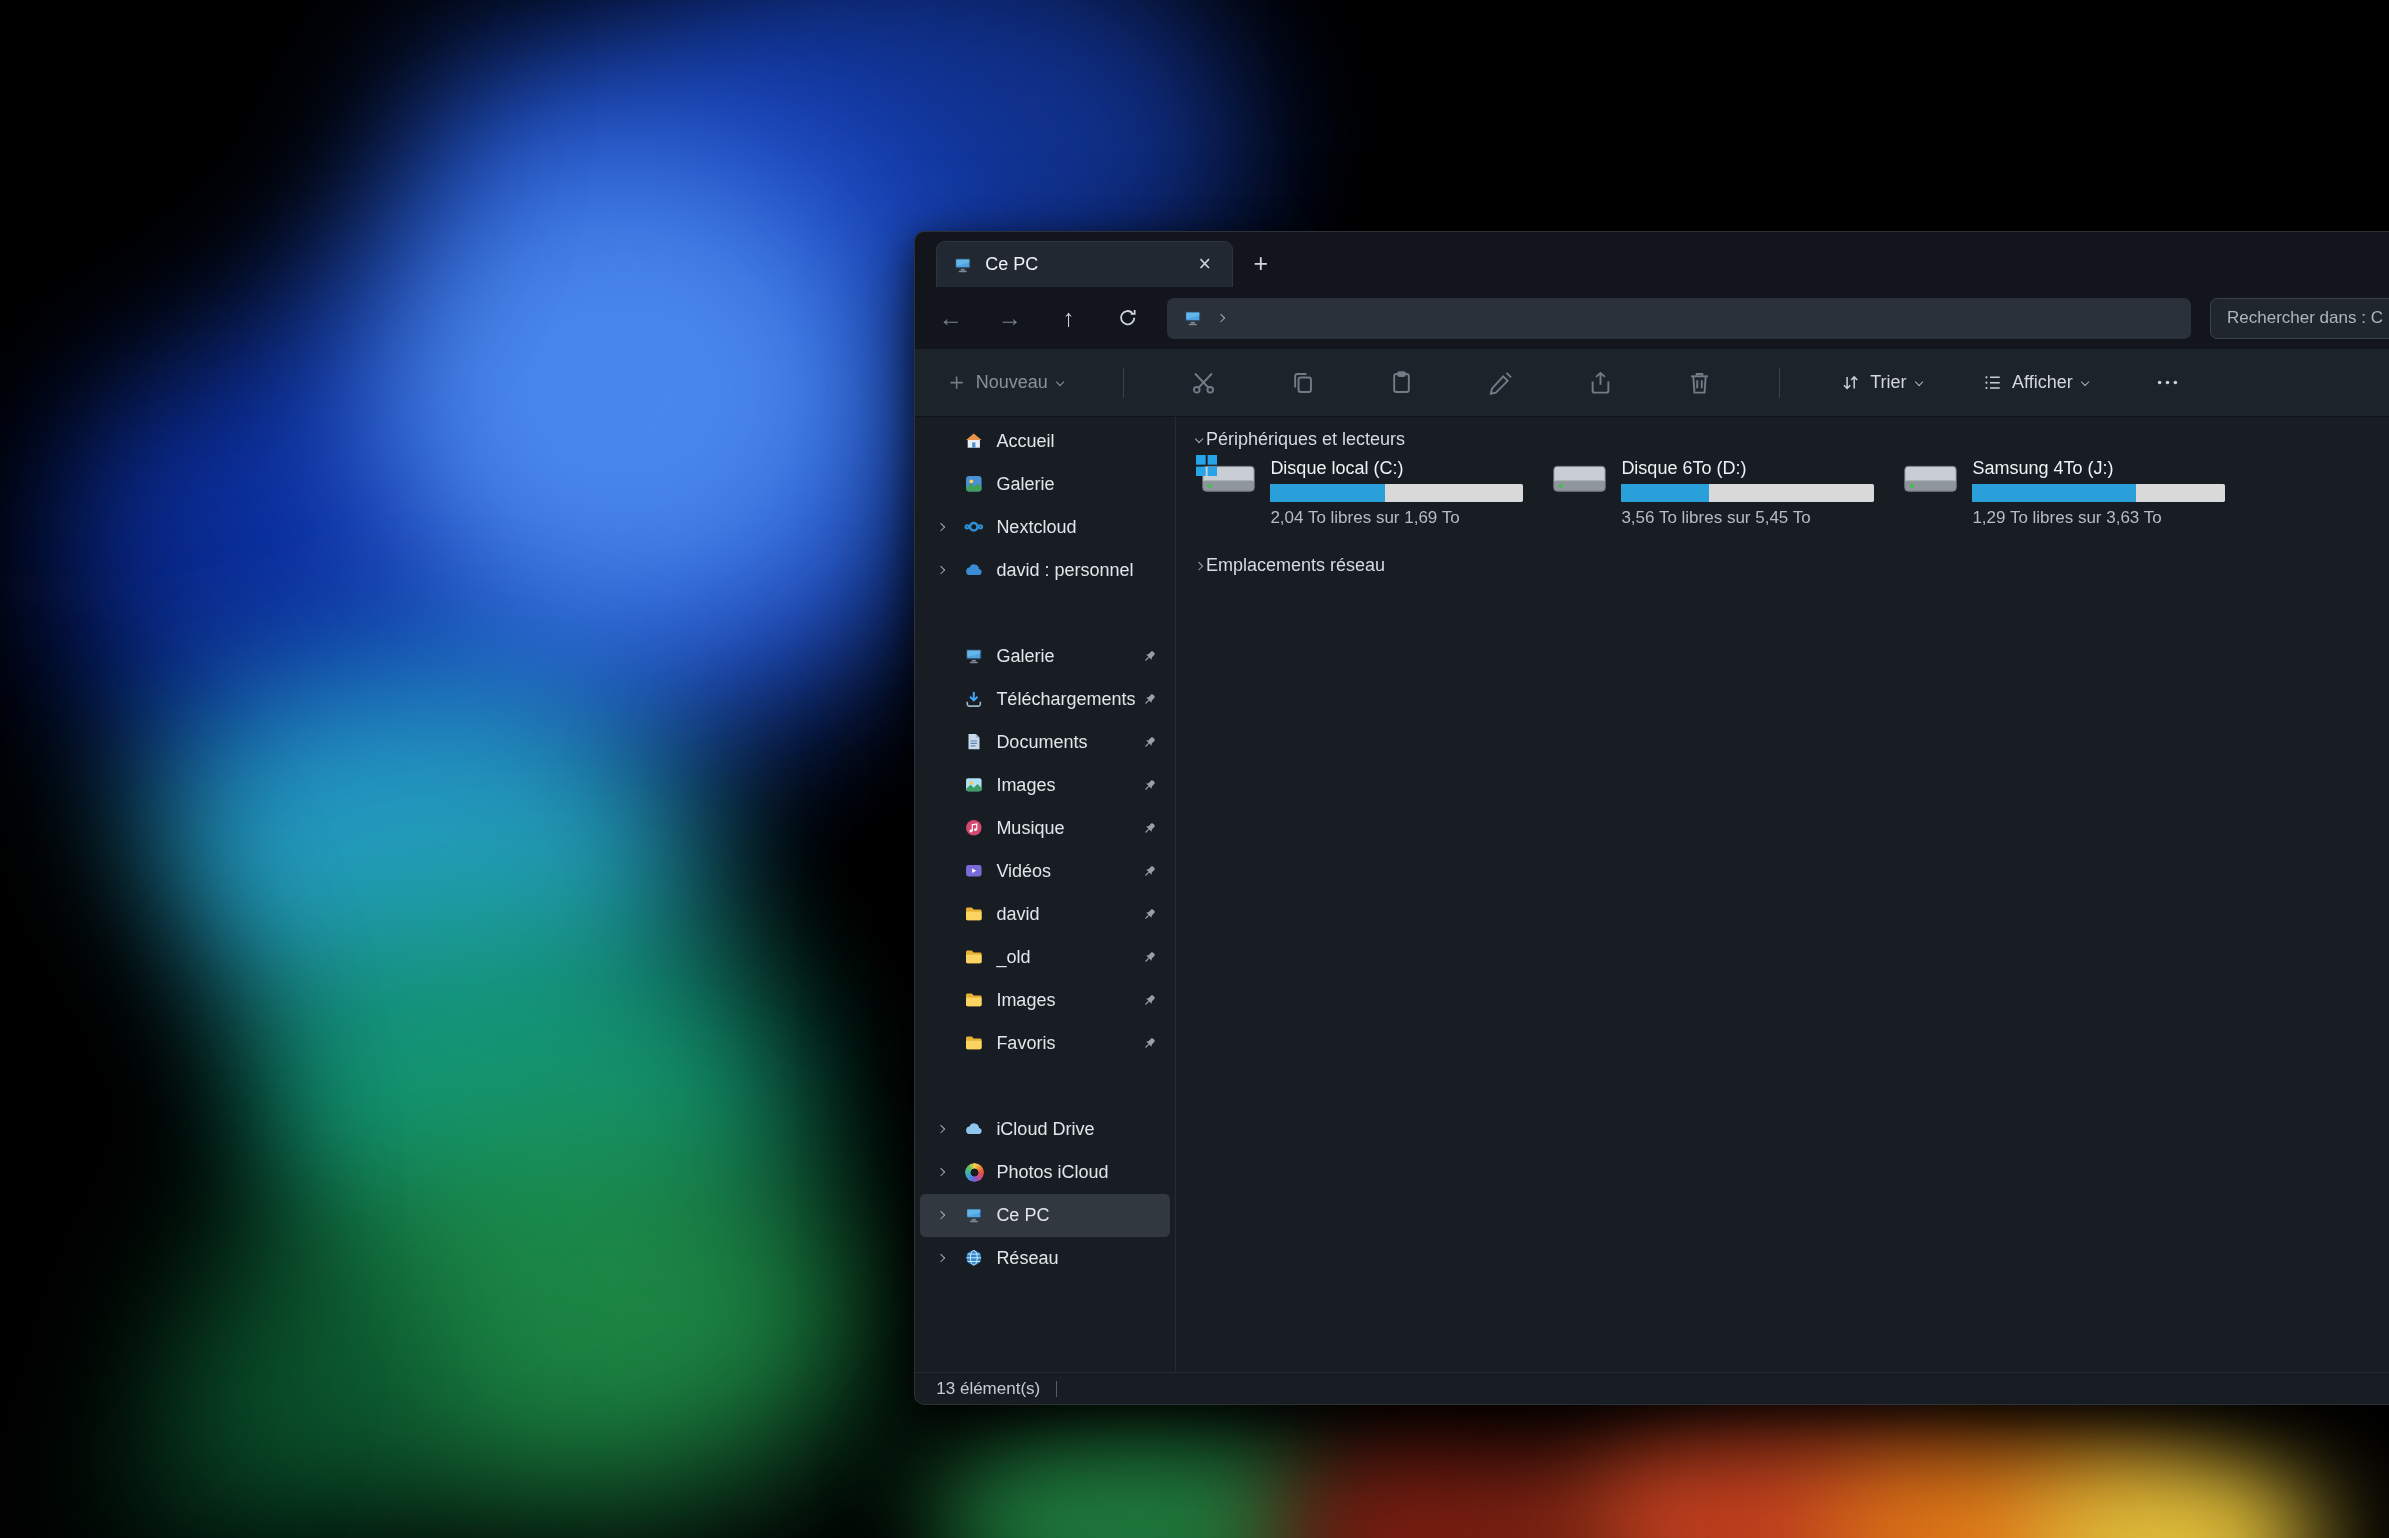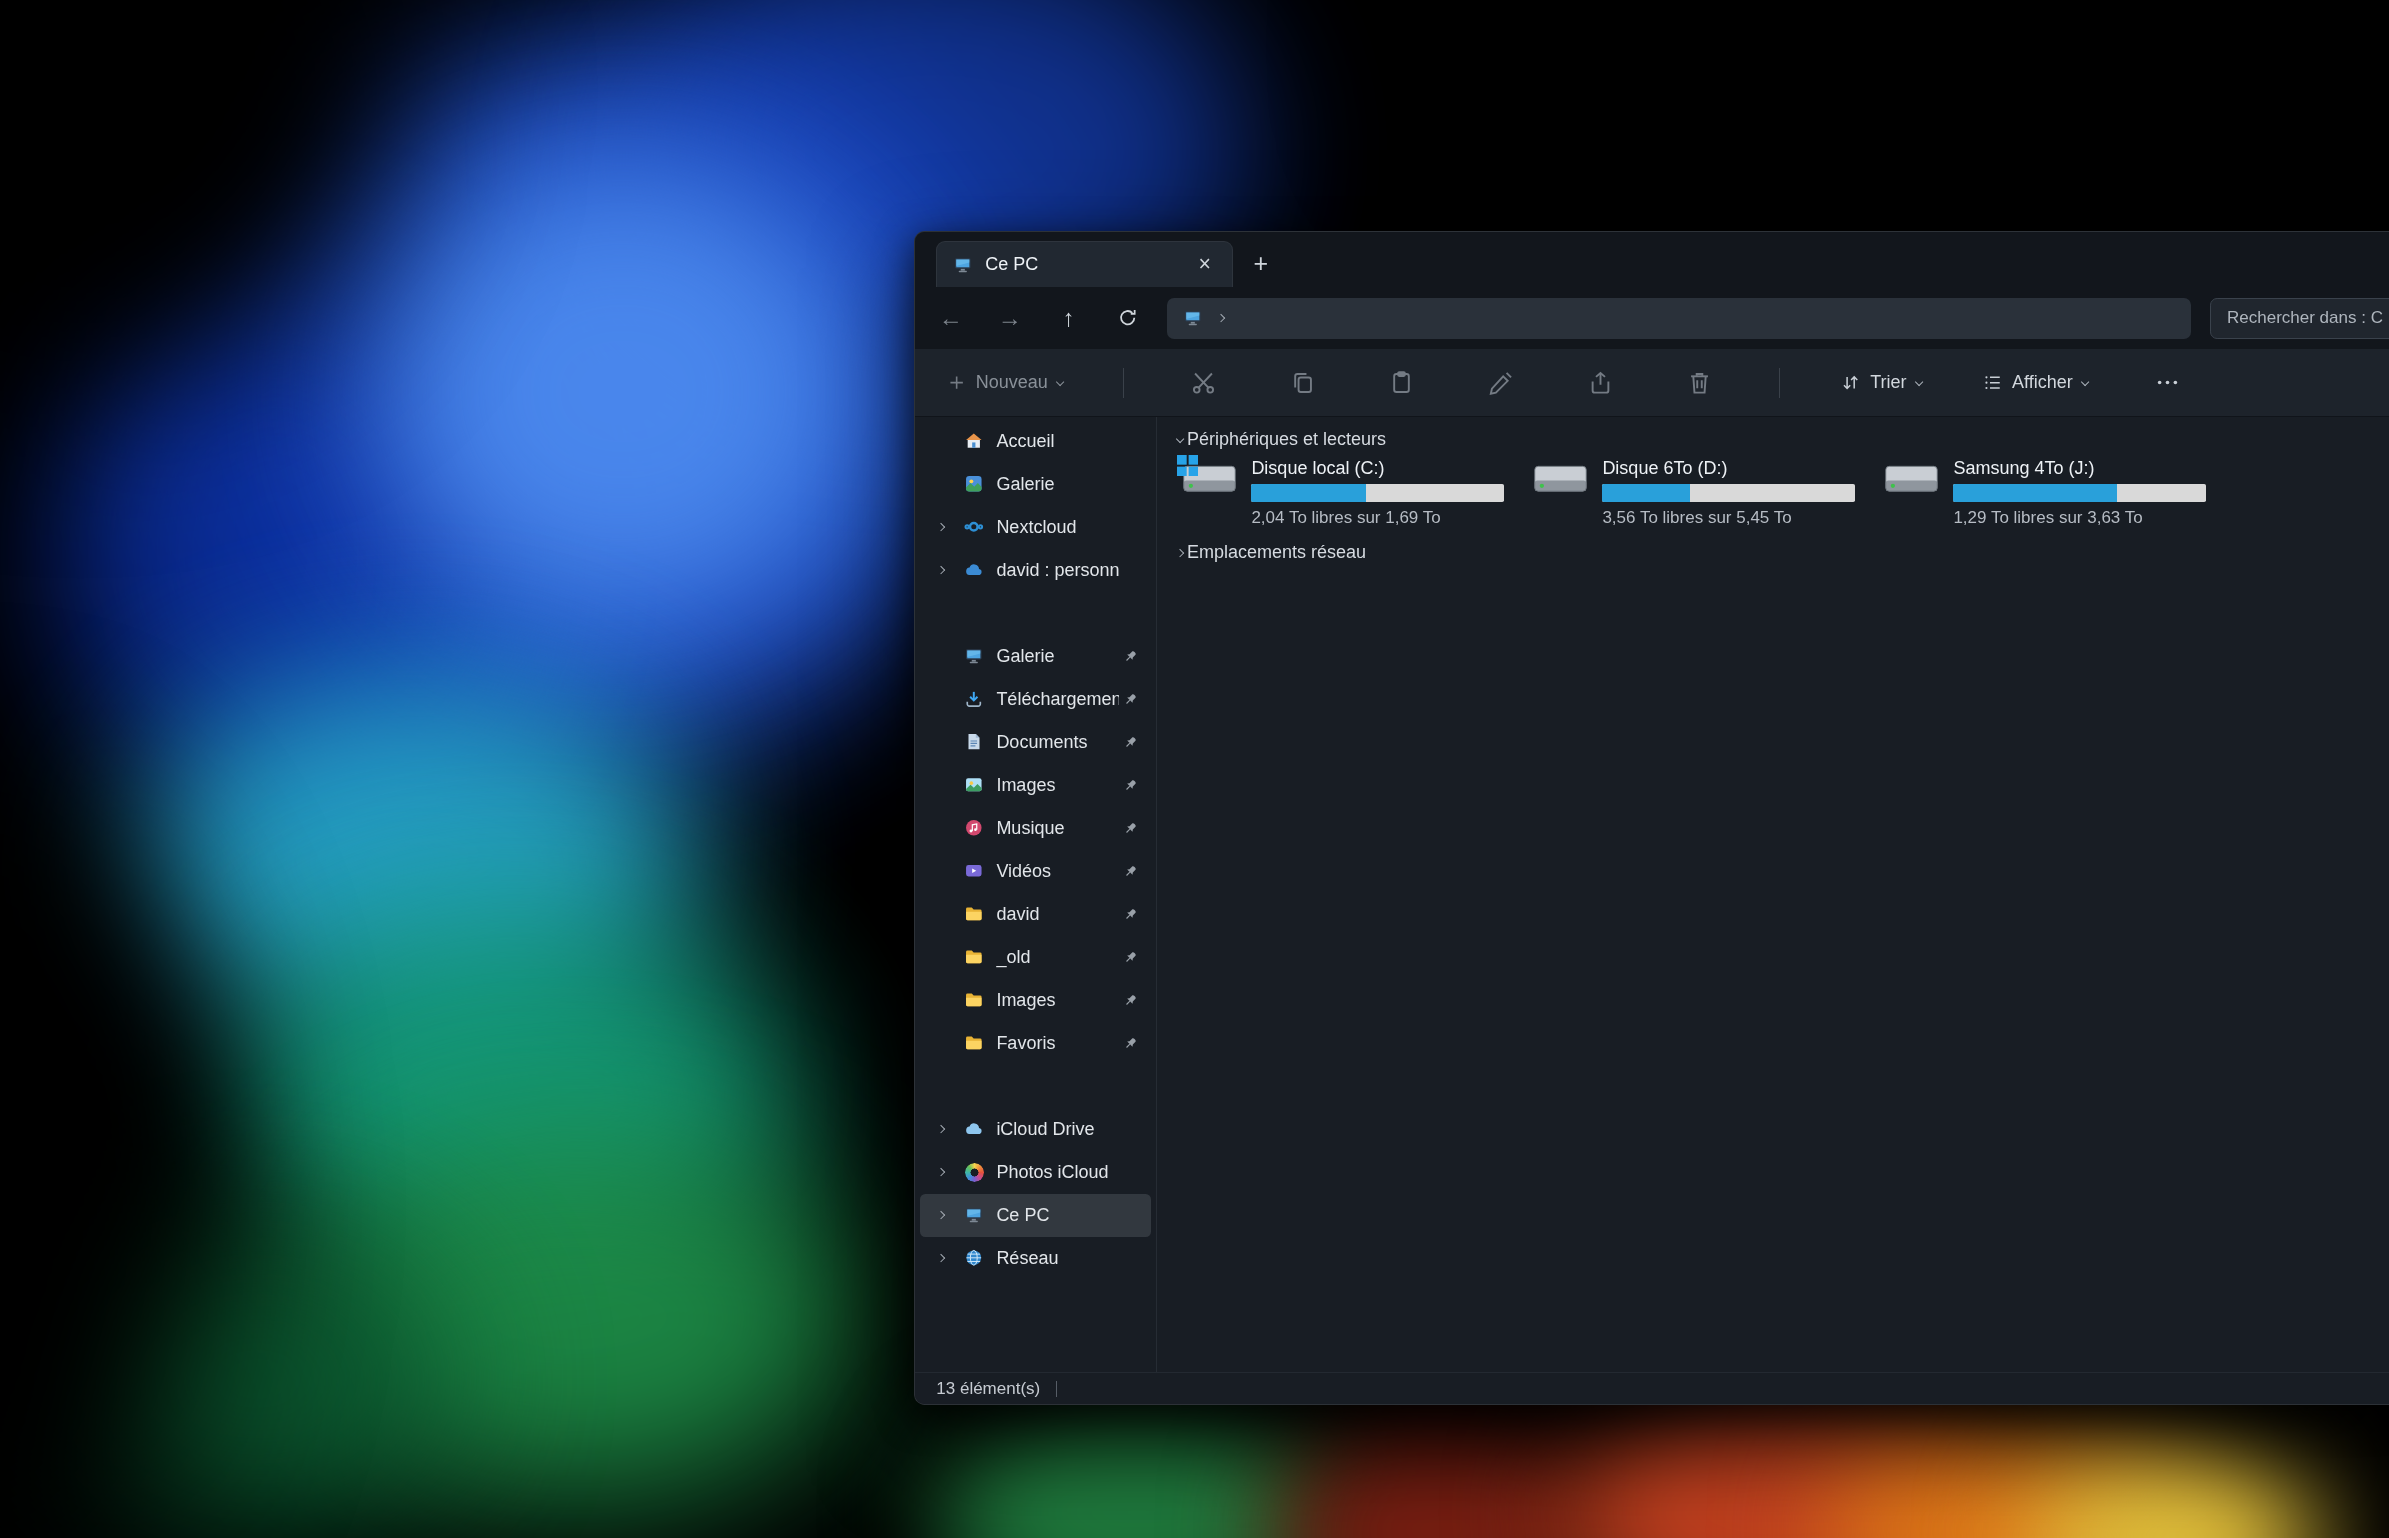--- a/index.html
+++ b/index.html
@@ -69,21 +69,21 @@
   .icon-svg-sm{width:21.3px;height:21.3px;display:block;}
 
   
   .chev{display:inline-block;width:8px;height:8px;border-right:1.5px solid #aab1b9;border-bottom:1.5px solid #aab1b9;flex:none;}
   .chev.right{transform:rotate(-45deg);}
   .chev.down{transform:rotate(45deg);}
   .chev.small{width:6.2px;height:6.2px;}
 
   
   .win-body{flex:1;display:flex;min-height:0;}
-  .sidebar{width:242px;flex:none;border-right:0.9px solid #262c34;padding-top:2.7px;overflow:hidden;}
+  .sidebar{width:261px;flex:none;border-right:0.9px solid #262c34;padding-top:2.7px;overflow:hidden;}
   .side-item{height:43px;margin:0 5.3px;padding:0 9px 0 5.3px;border-radius:5.3px;display:flex;align-items:center;}
   .side-item.selected{background:#32383f;}
   .chev-slot{width:30px;display:flex;align-items:center;justify-content:center;flex:none;}
   .s-icon{width:23px;height:23px;margin-left:7.1px;margin-right:10.7px;flex:none;display:flex;align-items:center;justify-content:center;}
   .s-icon svg{width:19.6px;height:19.6px;display:block;}
   .s-label{flex:1;font-size:18px;color:#e2e6ea;white-space:nowrap;overflow:hidden;}
   .pin-slot{width:23px;display:flex;align-items:center;justify-content:center;flex:none;}
   .pin-slot svg{width:15px;height:15px;display:block;}
   .side-spacer{height:43px;}
   .pinwheel{width:18.7px;height:18.7px;border-radius:50%;
@@ -96,21 +96,21 @@
   .drives-row{display:flex;padding-left:14.2px;margin-top:1.8px;gap:27px;}
   .drive-tile{width:324px;display:flex;gap:12.5px;flex:none;justify-content:center;}
   .drive-icon-wrap{width:57px;height:44px;position:relative;flex:none;margin-top:1.8px;}
   .drive-icon-wrap .drv{width:55px;height:41px;display:block;}
   .win-logo{position:absolute;left:-5.3px;top:-5.3px;width:21.3px;height:21.3px;}
   .drive-info{flex:1;min-width:0;}
   .drive-name{font-size:18px;color:#eef2f6;white-space:nowrap;overflow:hidden;margin-bottom:5.3px;}
   .drive-bar{width:253px;height:18px;background:#d9d9d9;border-radius:1.8px;overflow:hidden;}
   .drive-fill{height:100%;background:#29a0da;}
   .drive-free{margin-top:5.3px;font-size:17px;color:#b6bcc4;white-space:nowrap;}
-  .net-header{margin-top:8px;}
+  .net-header{margin-top:21px;}
 
   
   .statusbar{height:32px;flex:none;border-top:0.9px solid #232931;background:#181d24;
     display:flex;align-items:center;padding-left:21.3px;gap:16px;}
   .status-text{font-size:17px;color:#c6cbd2;}
   .status-divider{width:0.9px;height:16px;background:#565d66;}
 </style>
 </head>
 <body>
 

